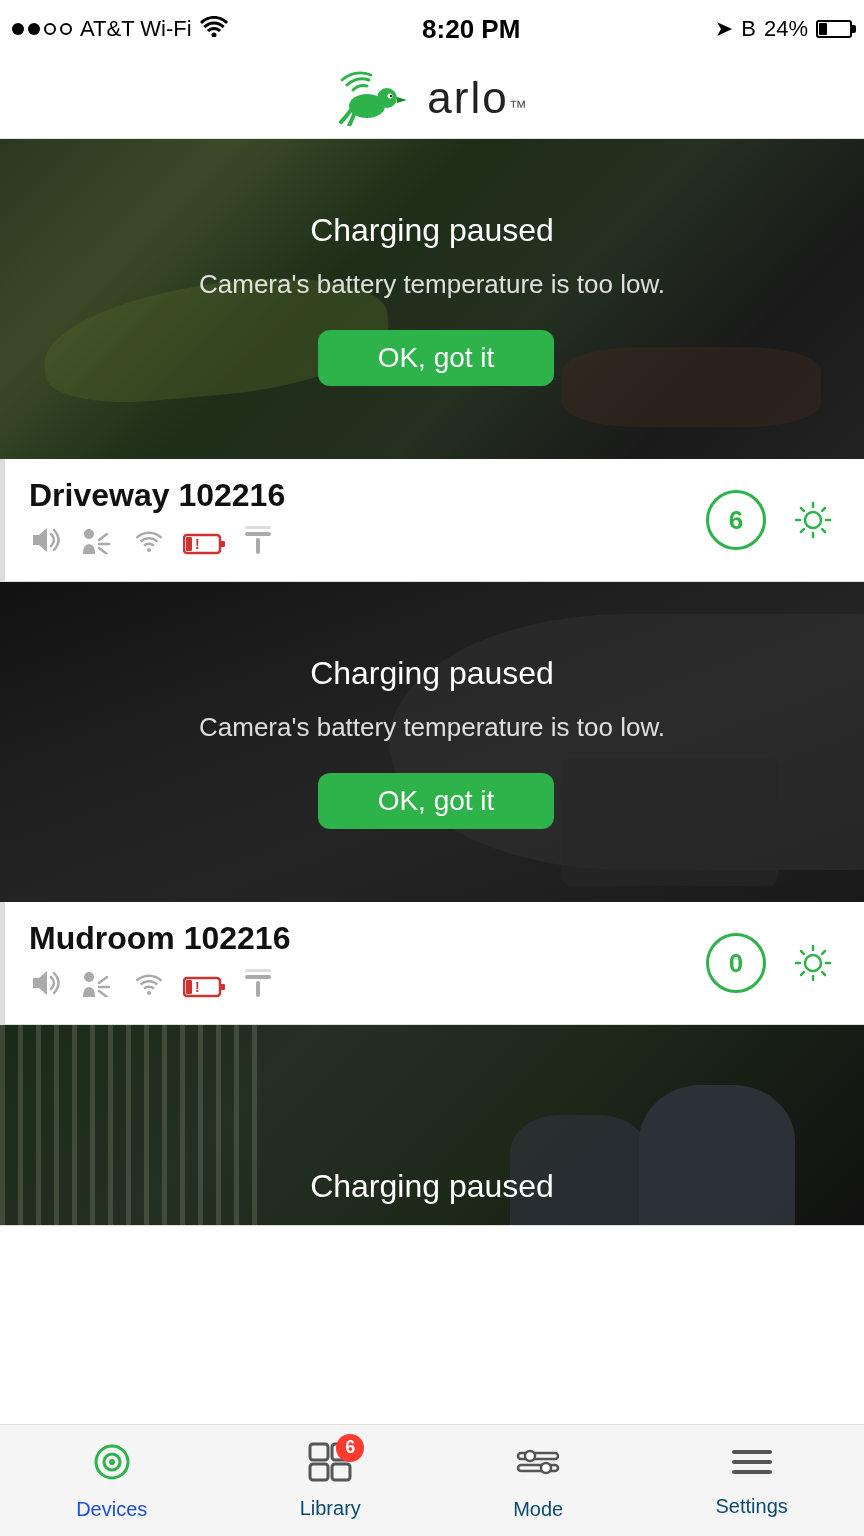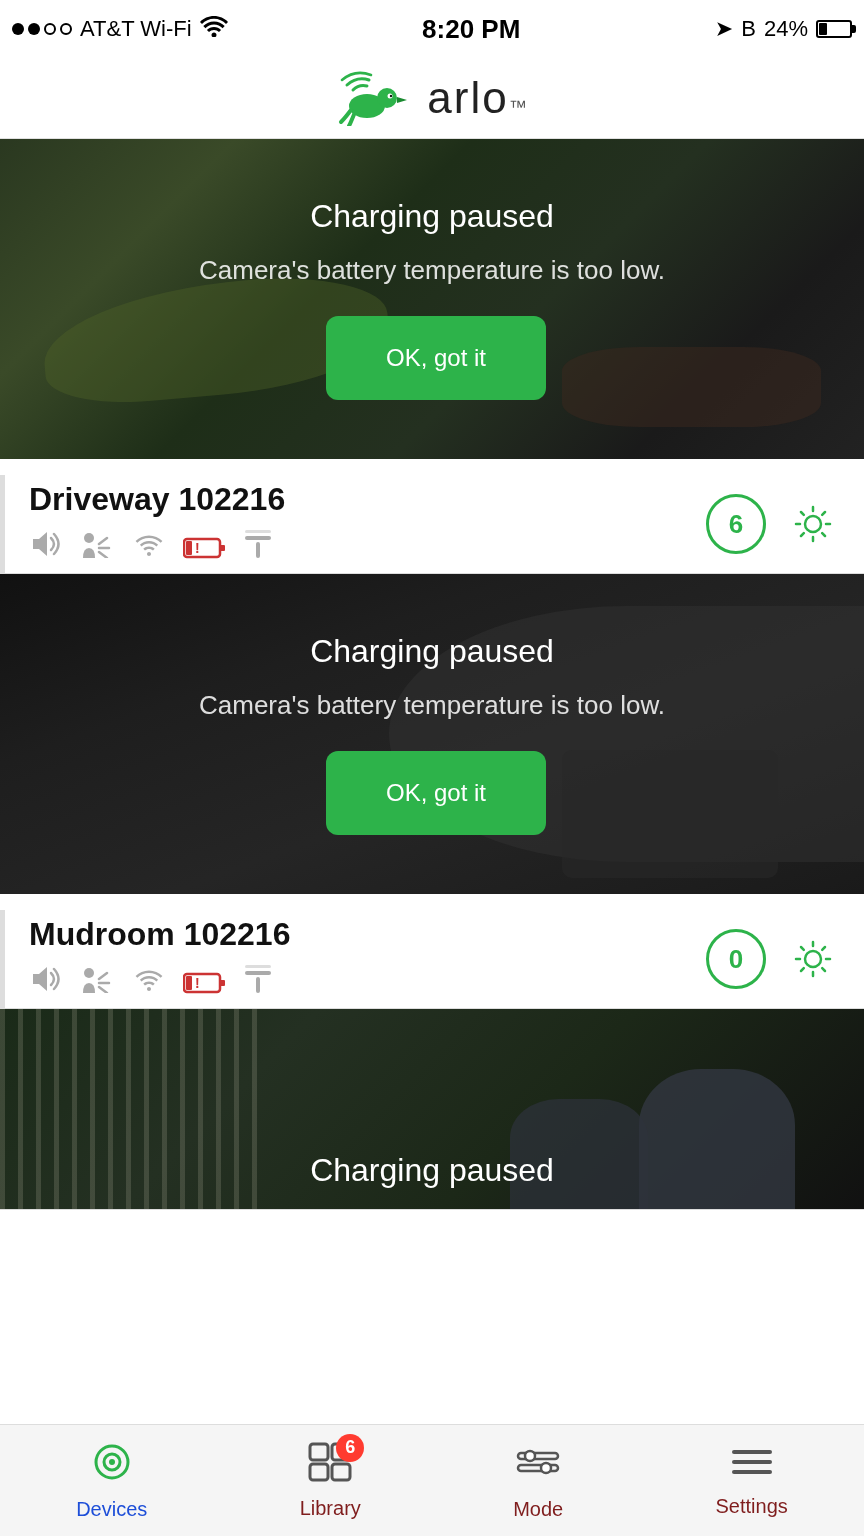--- a/index.html
+++ b/index.html
@@ -130,37 +130,36 @@
       color: rgba(255,255,255,0.85);
       font-size: 26px;
       text-align: center;
       font-weight: 300;
     }
     .ok-button {
       background: #2db34a;
       color: #fff;
       border: none;
       border-radius: 12px;
-      padding: 28px 60px;
-      font-size: 24px;
+      padding: 12px 60px;
+      font-size: 28px;
       font-weight: 500;
       cursor: pointer;
       margin-top: 10px;
       margin-left: 8px;
     }
 
     
     .camera-info-row {
       display: flex;
       align-items: center;
       justify-content: space-between;
-      padding: 6px 24px;
+      padding: 18px 24px;
       background: #fff;
       border-left: 5px solid #ddd;
-      margin-top: 16px;
     }
     .camera-info-left { flex: 1; }
     .camera-name {
       font-size: 32px;
       font-weight: 700;
       color: #111;
       margin-bottom: 10px;
     }
     .camera-icons {
       display: flex; align-items: center; gap: 18px;
@@ -211,21 +210,21 @@
       cursor: pointer;
       padding: 0 20px;
     }
     .nav-icon {
       font-size: 36px;
       color: #555;
     }
     .nav-icon.active { color: #2db34a; }
     .nav-label {
       font-size: 20px;
-      color: #7f1d1d;
+      color: #0c4a6e;
     }
     .nav-label.active { color: #1d4ed8; }
     .nav-badge-wrapper {
       position: relative; display: inline-block;
     }
     .nav-badge {
       position: absolute;
       top: -8px; right: -12px;
       background: #ff3b30;
       color: #fff;

